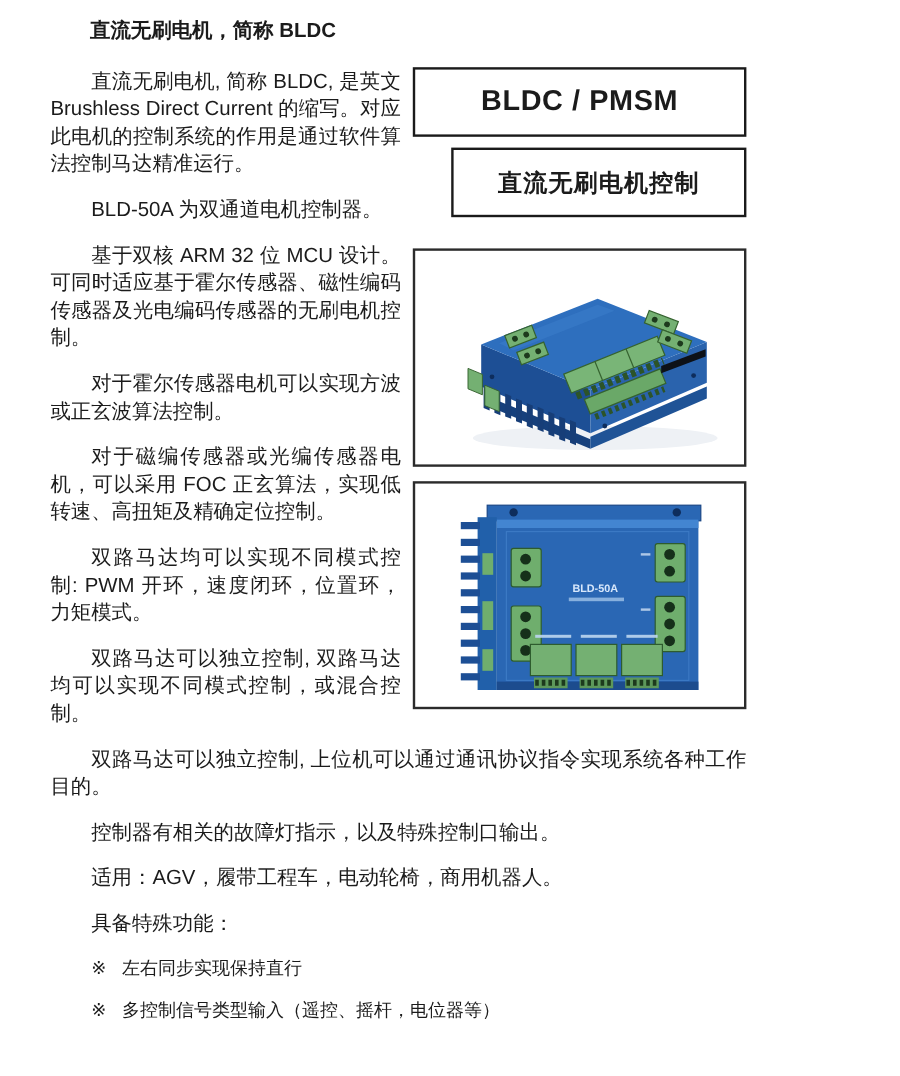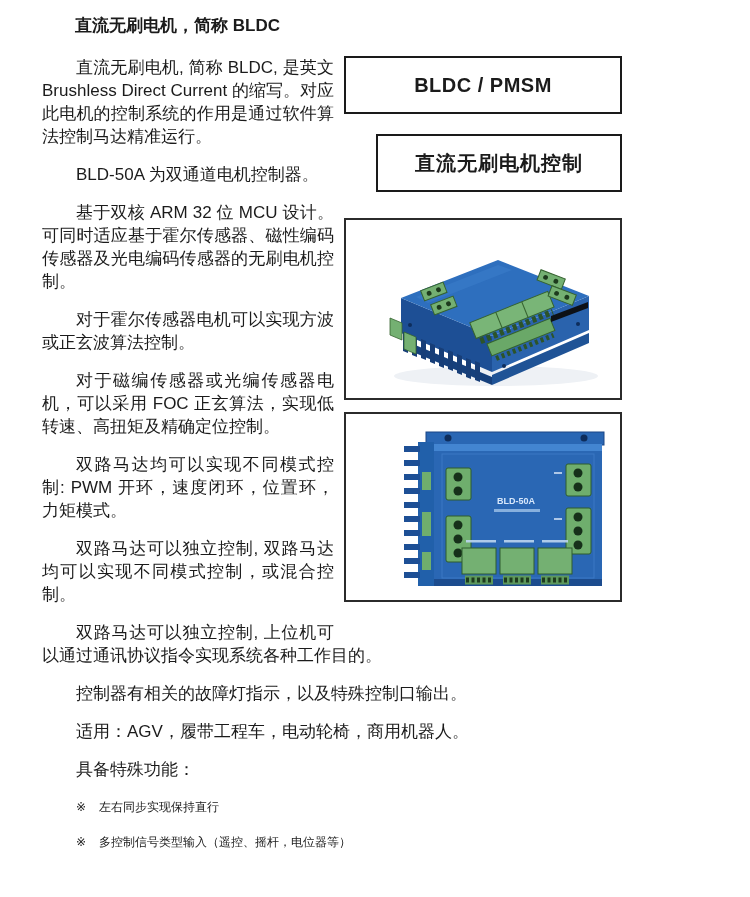--- a/index.html
+++ b/index.html
@@ -27,40 +27,40 @@
   }
   .label-box {
     height: 58px;
     border: 2px solid #1a1a1a;
     display: flex;
     align-items: center;
     justify-content: center;
     font-weight: bold;
     background: #ffffff;
   }
-  .label-box-1 { margin-bottom: 20px; font-size: 20px; letter-spacing: 0.5px; }
+  .label-box-1 { margin-bottom: 9px; font-size: 24px; letter-spacing: 0.5px; }
   .label-box-2 { margin-bottom: 26px; font-size: 20px; letter-spacing: 1px; margin-left: 32px; }
   .photo-box {
     border: 2px solid #2b2b2b;
     background: #ffffff;
   }
   .photo-box-1 { height: 182px; margin-bottom: 12px; }
-  .photo-box-2 { height: 190px; margin-bottom: 22px; padding-left: 20px; }
+  .photo-box-2 { height: 190px; margin-bottom: 22px; }
   .photo-box svg { display: block; }
   p.body-par {
     margin: 0 0 15px 0;
     font-size: 17px;
     line-height: 23px;
     text-align: justify;
     text-indent: 34px;
   }
   .bullet {
     margin: 0 0 12px 0;
     padding-left: 34px;
-    font-size: 12px;
+    font-size: 15px;
     line-height: 23px;
   }
   .bullet .mark { margin-right: 13px; }
 </style>
 </head>
 <body>
 
 <div class="page">
 
   <h1 class="title"><span>直流无刷电机，简称 BLDC</span></h1>

